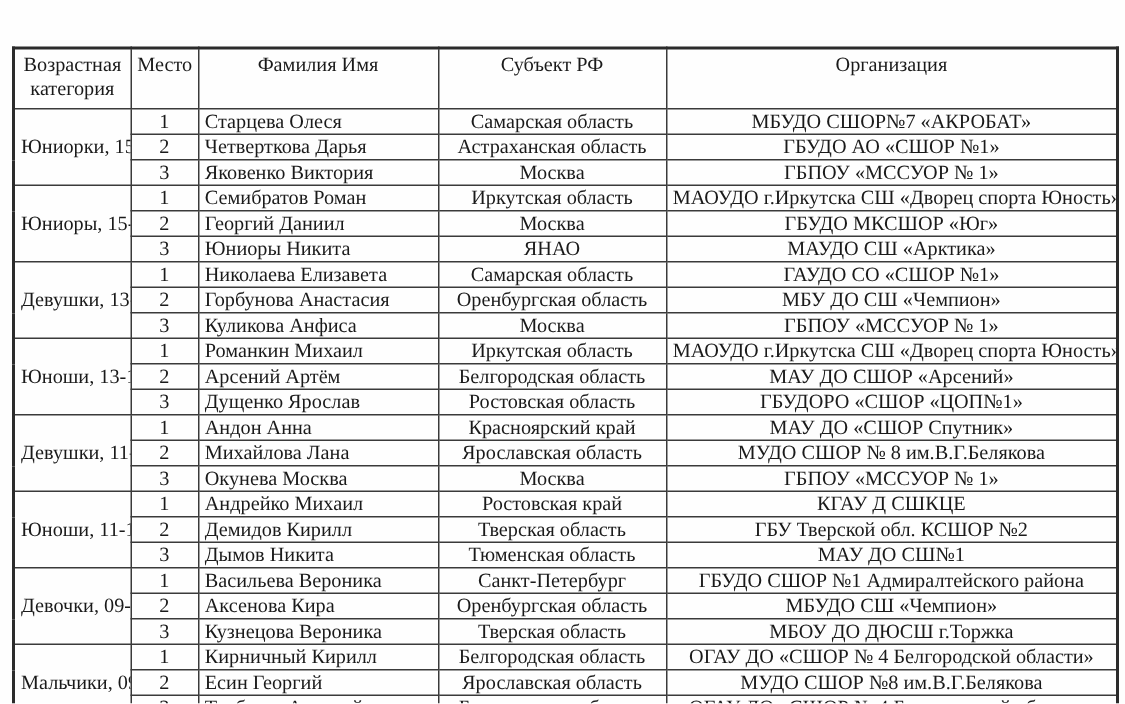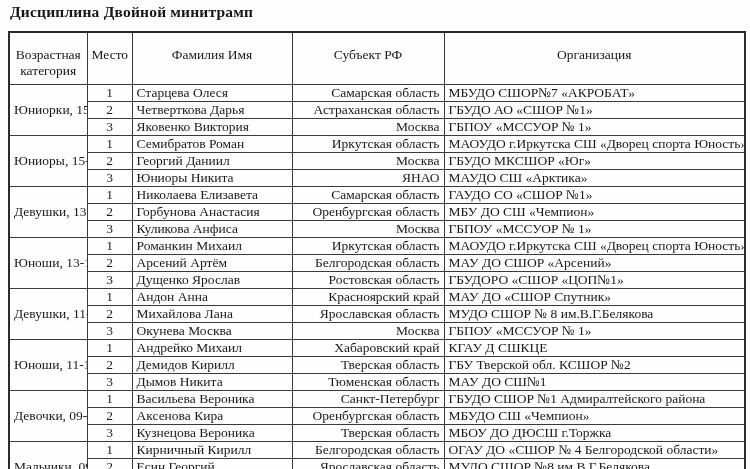--- a/index.html
+++ b/index.html
@@ -42,46 +42,45 @@
     border: 1px solid #3a3a3a;
     padding: 0 4px;
     overflow: hidden;
     white-space: nowrap;
   }
   table.results th {
     font-weight: normal;
     text-align: center;
     vertical-align: top;
     height: 37px;
-    padding-top: 14px;
+    padding-top: 2px;
     white-space: normal;
     line-height: 16px;
   }
   table.results td {
     height: 16px;
     line-height: 14px;
   }
   td.cat {
     text-align: center;
     vertical-align: middle;
     white-space: normal;
     line-height: 16px;
     padding: 0 2px;
   }
   td.place { text-align: center; }
   td.name  { text-align: left; padding-left: 7px; }
-  td.region{ text-align: right; padding-left: 6px; font-family: Liberation Serif, serif; }
-  td.organization { text-align: left; padding-left: 7px; }
+  td.region{ text-align: center; padding-left: 6px; font-family: Liberation Serif, serif; }
+  td.organization { text-align: center; padding-left: 7px; }
   th.h-cat { padding-left: 1px; padding-right: 1px; }
 </style>
 </head>
 <body>
 
 <div class="page">
-  <div class="doc-title">Дисциплина Двойной минитрамп</div>
 
   <table class="results">
     <colgroup>
       <col style="width:78px">
       <col style="width:45px">
       <col style="width:160px">
       <col style="width:152px">
       <col style="width:301px">
     </colgroup>
     <thead>
@@ -186,21 +185,21 @@
         <tr>
           <td class="place">3</td>
           <td class="name">Окунева Москва</td>
           <td class="region">Москва</td>
           <td class="organization">ГБПОУ «МССУОР № 1»</td>
         </tr>
         <tr>
           <td class="cat" rowspan="3">Юноши, 11-12 лет</td>
           <td class="place">1</td>
           <td class="name">Андрейко Михаил</td>
-          <td class="region">Хабаровский край</td>
+          <td class="region">Ростовская край</td>
           <td class="organization">КГАУ Д СШКЦЕ</td>
         </tr>
         <tr>
           <td class="place">2</td>
           <td class="name">Демидов Кирилл</td>
           <td class="region">Тверская область</td>
           <td class="organization">ГБУ Тверской обл. КСШОР №2</td>
         </tr>
         <tr>
           <td class="place">3</td>

